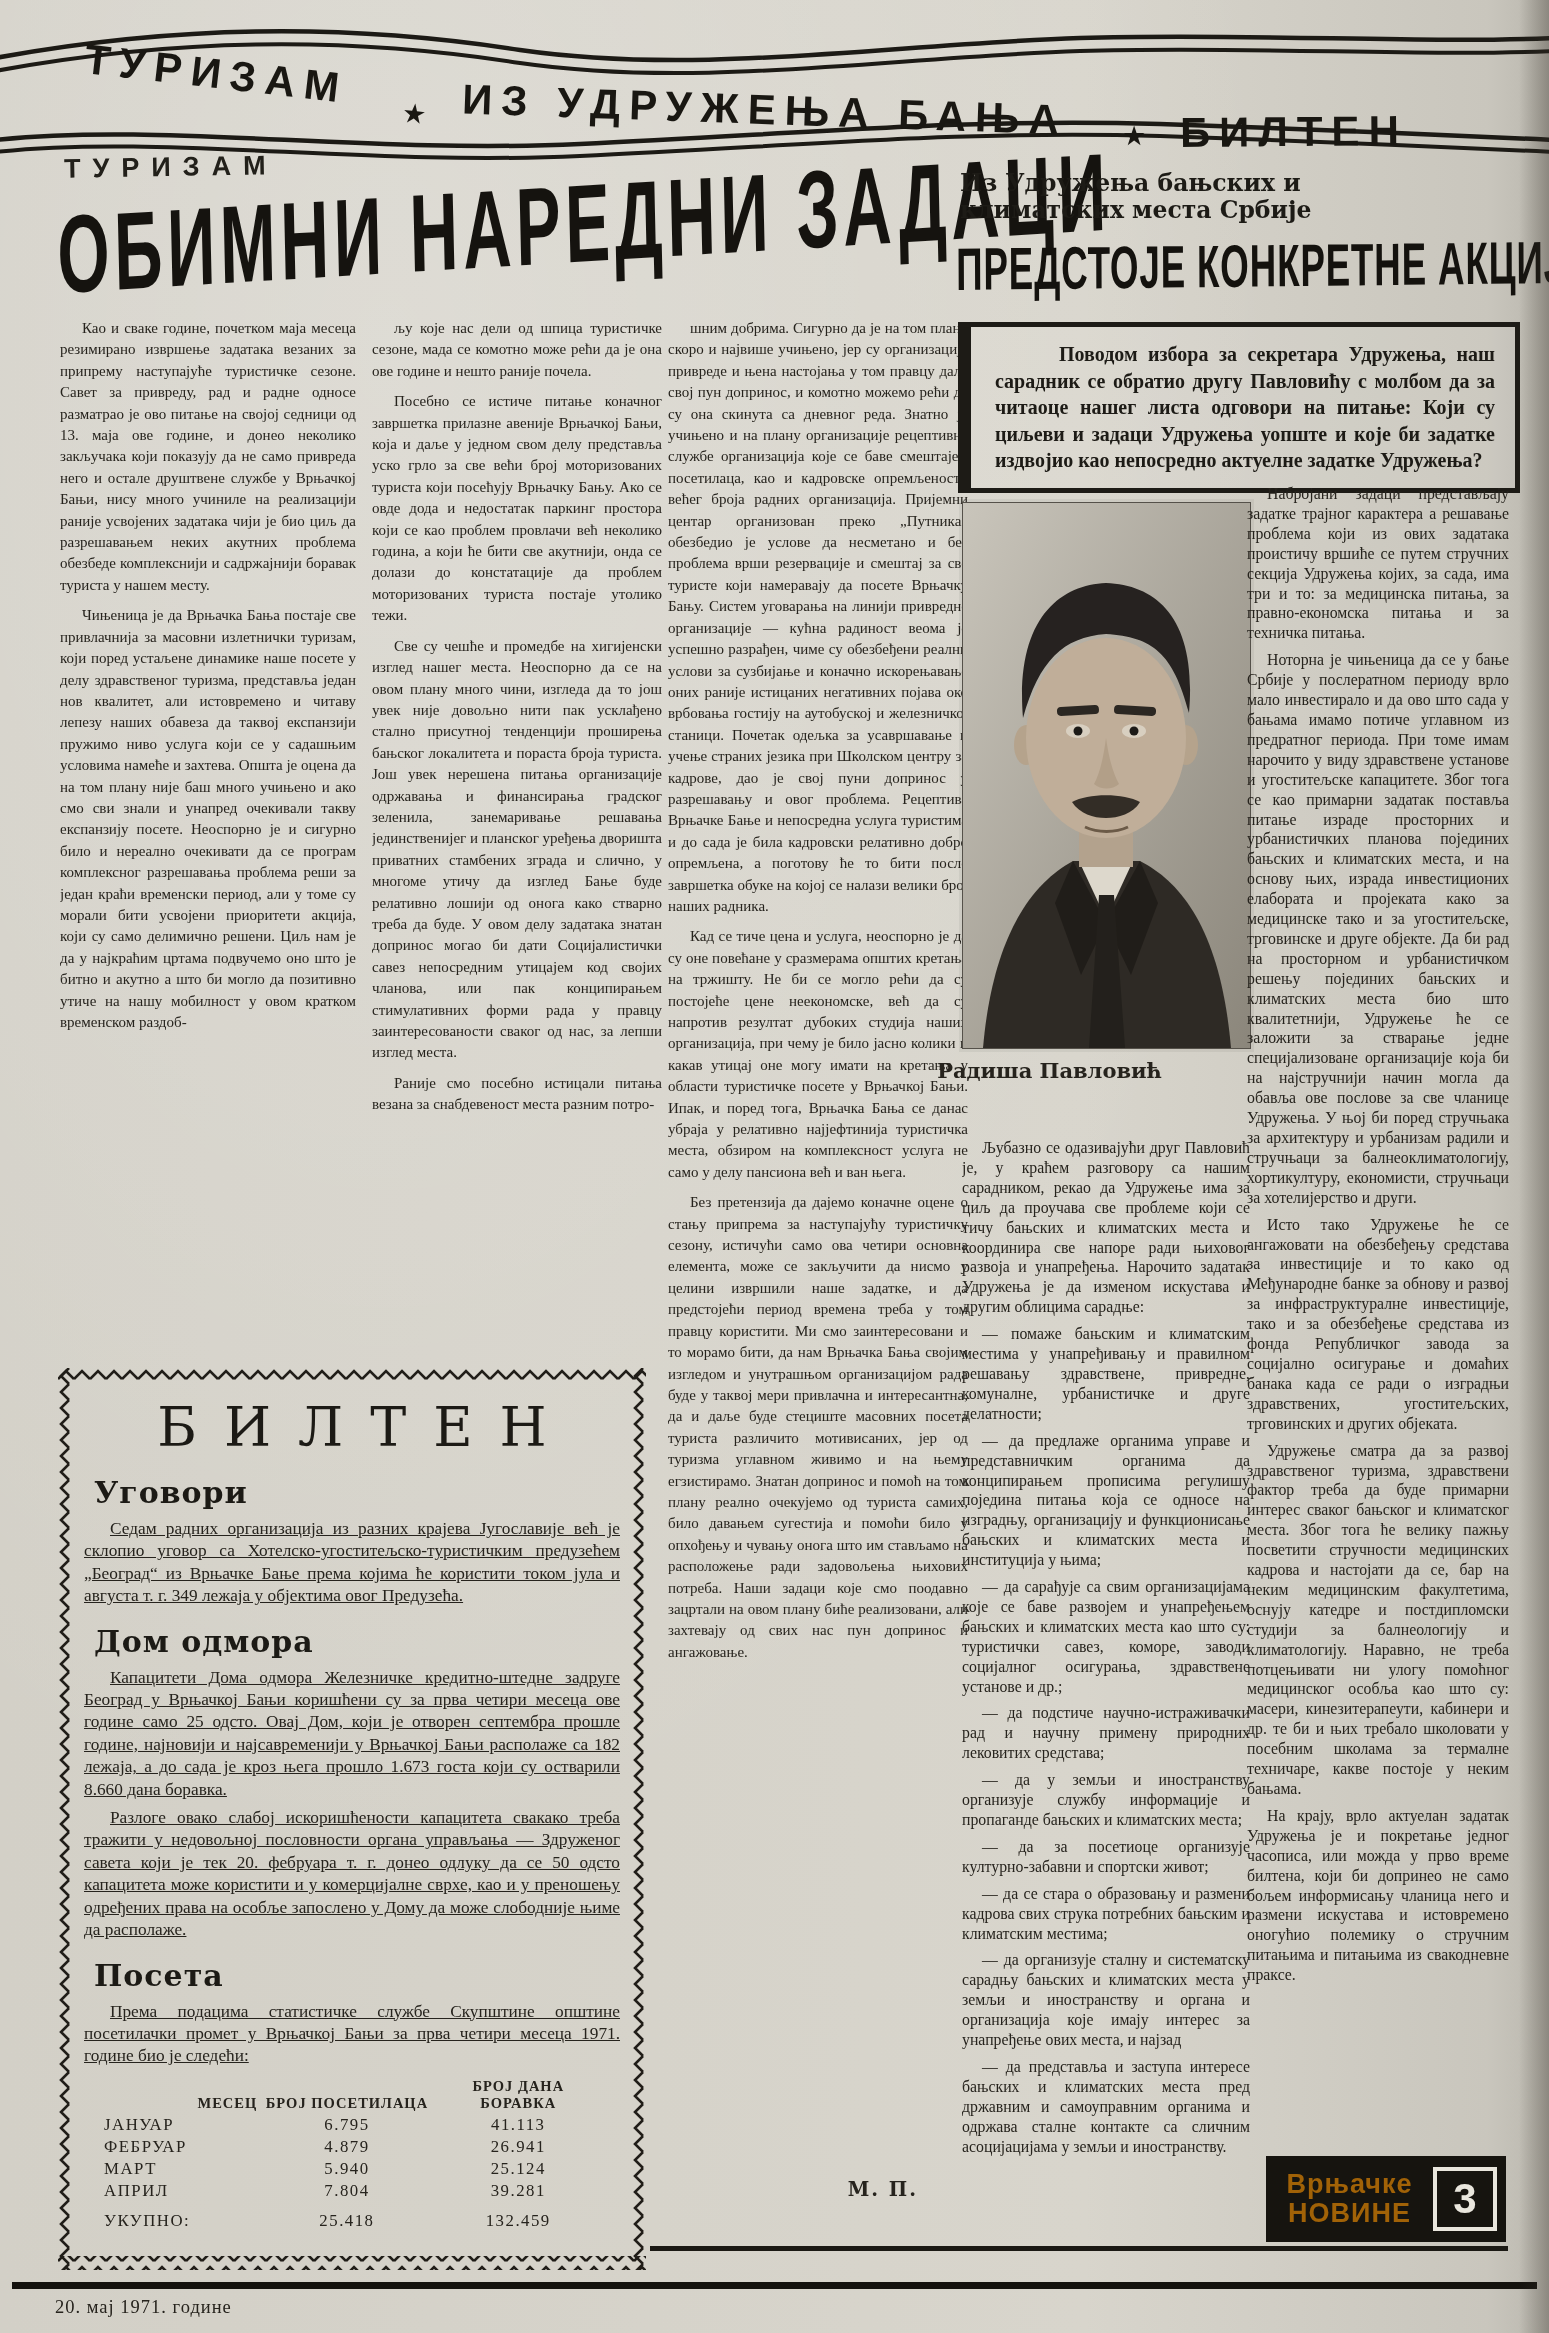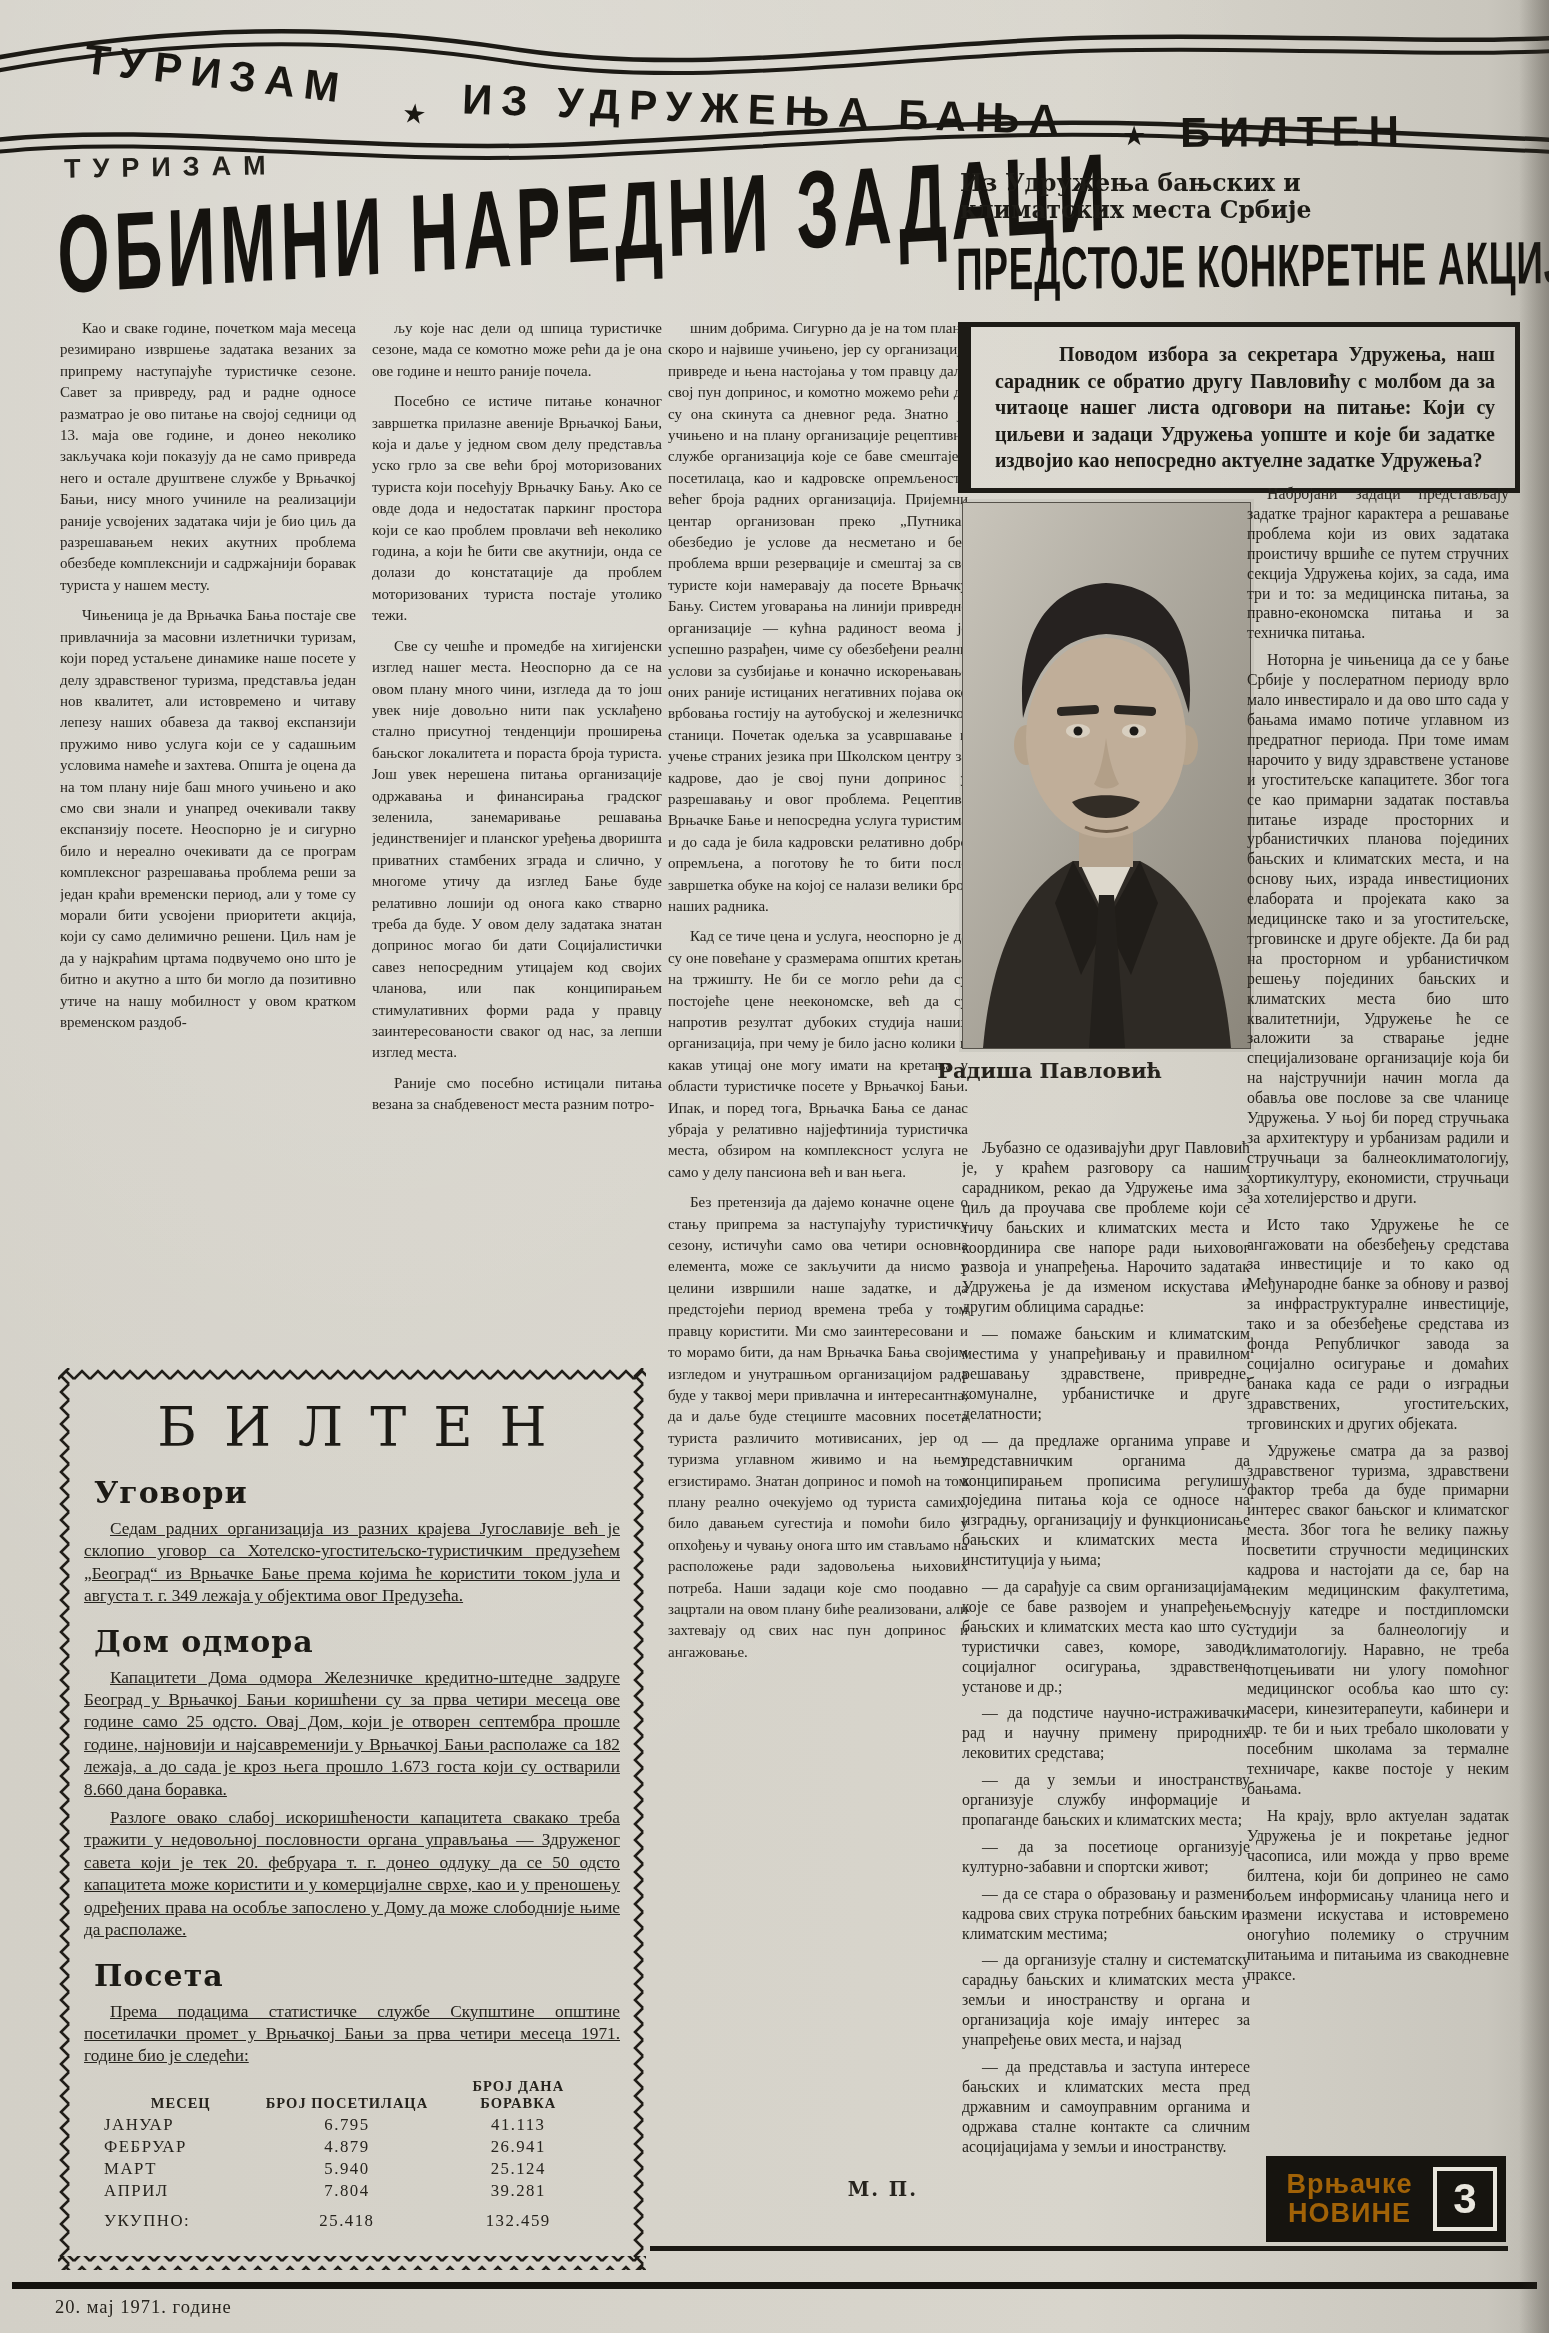--- a/index.html
+++ b/index.html
@@ -83,21 +83,21 @@
     letter-spacing:0.5em; text-indent:0.5em; margin:6px 0 6px 0; color:#1c1a15;
   }
   .bilten-h {
     font-family:"DejaVu Serif", serif; font-weight:700; font-size:30px;
     margin:16px 0 8px 10px; letter-spacing:1px; color:#1c1a15;
   }
   .bilten-paras { text-align:justify; font-size:17.3px; line-height:22.4px;text-decoration:underline; }
   .bilten-paras p { margin:0 0 6px 0; text-indent:26px; }
   .bilten-table { width:94%; margin:8px auto 0 auto; border-collapse:collapse; }
   .bilten-table th { font-size:14.5px; font-weight:700; letter-spacing:1px; padding:2px 4px; vertical-align:bottom; }
-  .bilten-table th:nth-child(1) { text-align:center; width:32%; }
+  .bilten-table th:nth-child(1) { text-align:right; width:32%; }
   .bilten-table th:nth-child(2) { text-align:center; width:34%; }
   .bilten-table th:nth-child(3) { text-align:center; }
   .bilten-table td { font-size:16.8px; padding:1px 4px; letter-spacing:1.5px; }
   .bilten-table td:first-child { text-align:left; }
   .bilten-table td:nth-child(2), .bilten-table td:nth-child(3) { text-align:center; }
   .bilten-table tr:last-child td { padding-top:9px; }
 
   
   .rule-right { position:absolute; left:650px; top:2246px; width:858px; height:5px; background:#1b1914; }
   .rule-bottom { position:absolute; left:12px; top:2282px; width:1525px; height:7px; background:#14120d; }

